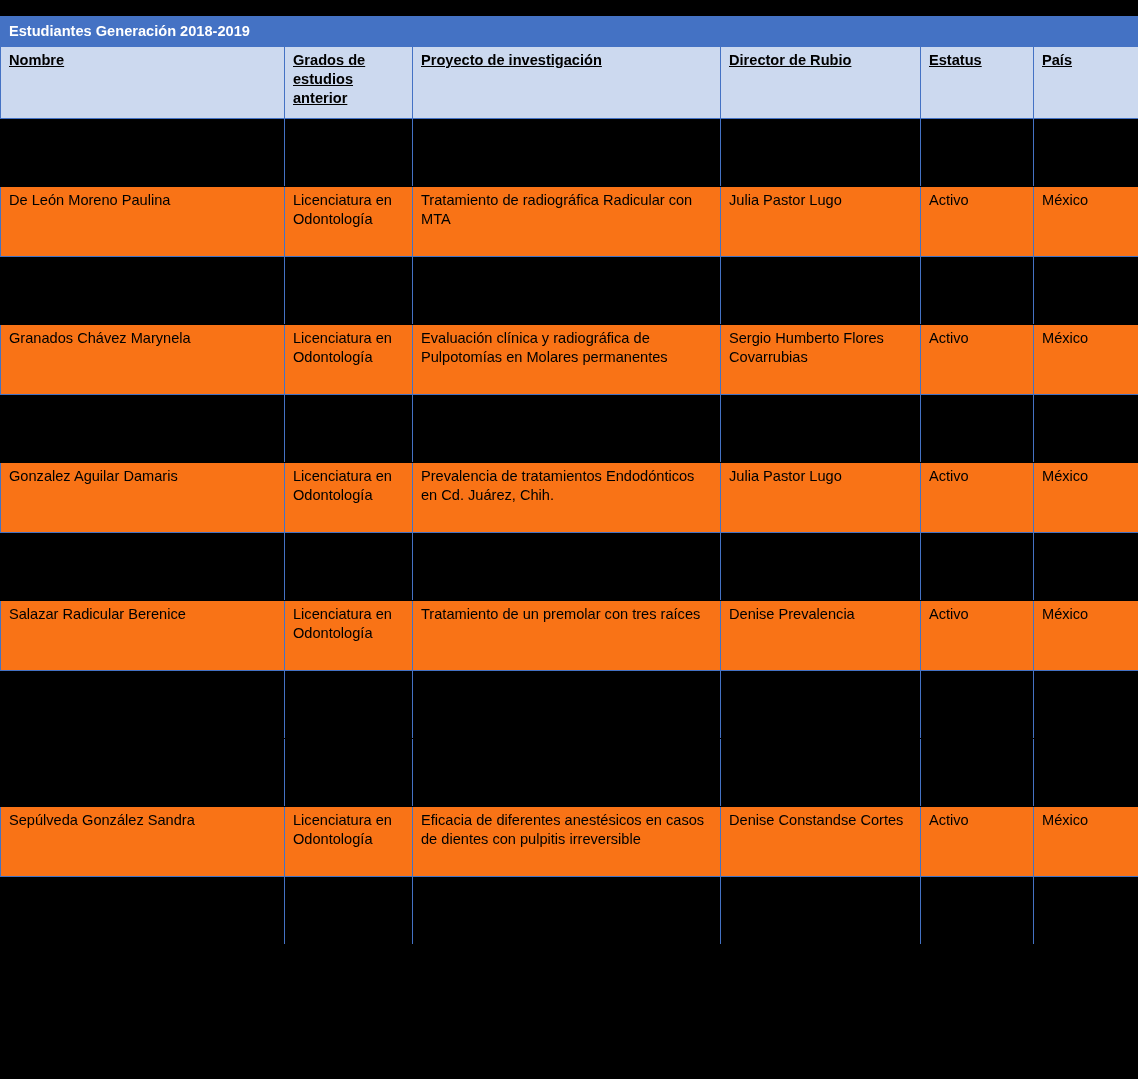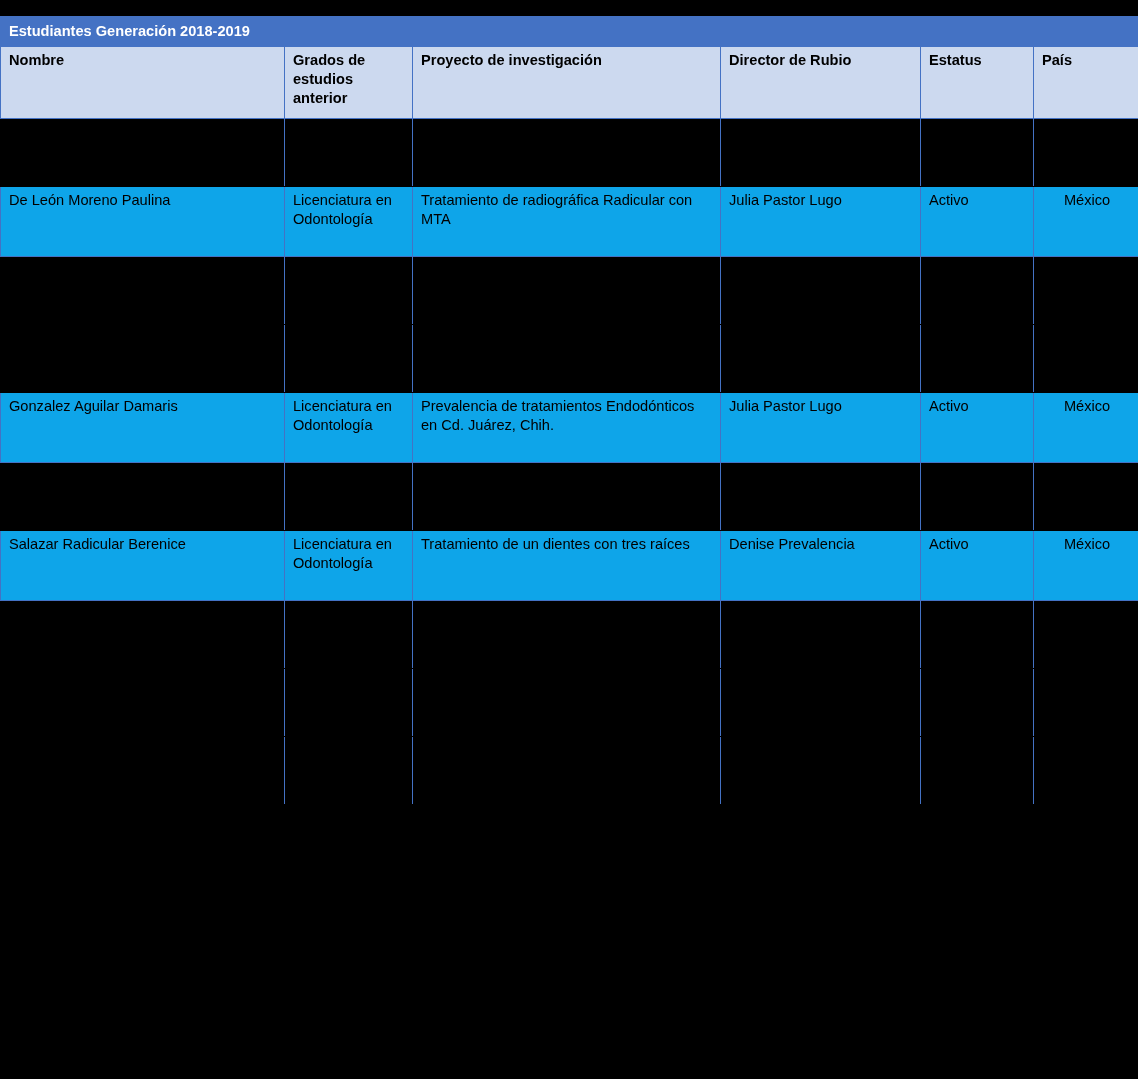--- a/index.html
+++ b/index.html
@@ -42,23 +42,24 @@
     font-weight: bold;
     font-size: 14.6px;
     border: 1px solid #4472c4;
     padding: 5px 6px 5px 8px;
     height: 26px;
   }
   tr.header-row td {
     background: #ccd9ef;
     font-weight: bold;
     height: 72px;
+    text-decoration: underline;
   }
   tr.data-row td {
-    background: #0ea5e9;
+    background: #f97316;
   }
   tr.spacer-row td {
     background: #000000;
     border-left: 1px solid #4472c4;
     border-right: 1px solid #4472c4;
     border-top: 1px solid #000000;
     border-bottom: 1px solid #000000;
     height: 68px;
     padding: 0;
   }
@@ -67,21 +68,21 @@
   }
   tr.spacer-row td.last {
     border-right: 1px solid #000000;
   }
   .c0 { width: 284px; }
   .c1 { width: 128px; }
   .c2 { width: 308px; }
   .c3 { width: 200px; }
   .c4 { width: 113px; }
   .c5 { width: 105px; }
-  .center { text-align: center; }
+  .center { text-align: left; }
   .cellpad-row td { height: 70px; }
 </style>
 </head>
 <body>
 
 <div class="page">
   <table class="tbl">
     <colgroup>
       <col class="c0">
         <col class="c1">
@@ -124,20 +125,28 @@
 
       <tr class="spacer-row">
         <td class="first"></td>
         <td></td>
         <td></td>
         <td></td>
         <td></td>
         <td class="last"></td>
       </tr>
 
+      <tr class="data-row cellpad-row">
+        <td>Granados Chávez Marynela</td>
+        <td>Licenciatura en Odontología</td>
+        <td>Evaluación clínica y radiográfica de Pulpotomías en Molares permanentes</td>
+        <td>Sergio Humberto Flores Covarrubias</td>
+        <td>Activo</td>
+        <td class="center">México</td>
+      </tr>
 
       <tr class="spacer-row">
         <td class="first"></td>
         <td></td>
         <td></td>
         <td></td>
         <td></td>
         <td class="last"></td>
       </tr>
 
@@ -155,21 +164,21 @@
         <td></td>
         <td></td>
         <td></td>
         <td></td>
         <td class="last"></td>
       </tr>
 
       <tr class="data-row cellpad-row">
         <td>Salazar Radicular Berenice</td>
         <td>Licenciatura en Odontología</td>
-        <td>Tratamiento de un dientes con tres raíces</td>
+        <td>Tratamiento de un premolar con tres raíces</td>
         <td>Denise Prevalencia</td>
         <td>Activo</td>
         <td class="center">México</td>
       </tr>
 
       <tr class="spacer-row">
         <td class="first"></td>
         <td></td>
         <td></td>
         <td></td>
@@ -180,20 +189,28 @@
 
       <tr class="spacer-row">
         <td class="first"></td>
         <td></td>
         <td></td>
         <td></td>
         <td></td>
         <td class="last"></td>
       </tr>
 
+      <tr class="data-row cellpad-row">
+        <td>Sepúlveda González Sandra</td>
+        <td>Licenciatura en Odontología</td>
+        <td>Eficacia de diferentes anestésicos en casos de dientes con pulpitis irreversible</td>
+        <td>Denise Constandse Cortes</td>
+        <td>Activo</td>
+        <td class="center">México</td>
+      </tr>
 
       <tr class="spacer-row">
         <td class="first"></td>
         <td></td>
         <td></td>
         <td></td>
         <td></td>
         <td class="last"></td>
       </tr>
     </tbody>

